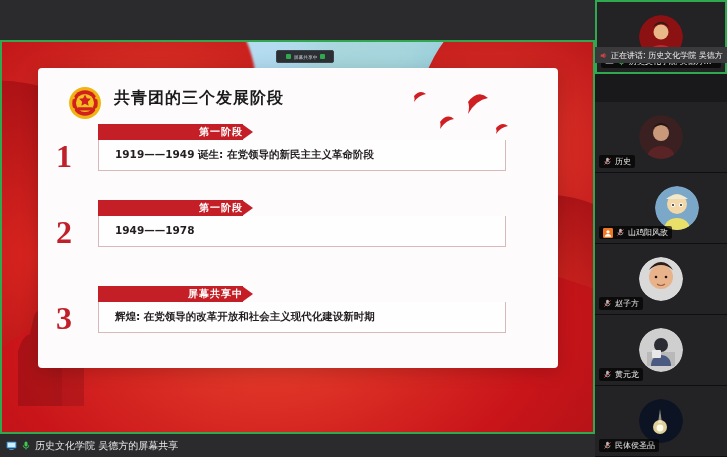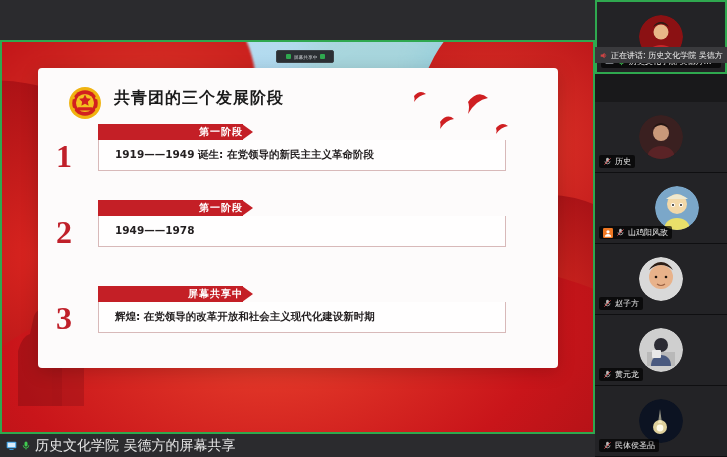--- a/index.html
+++ b/index.html
@@ -91,21 +91,21 @@
      font-family:"DejaVu Sans","Liberation Sans",sans-serif;}
   .ic{width:9px;height:9px;flex:0 0 auto;display:block;}
   .speak-banner{position:absolute;left:0;top:47px;width:132px;height:16px;background:#3a3a3d;
      display:flex;align-items:center;gap:3px;padding:0 4px;box-sizing:border-box;z-index:25;}
   .speak-banner .nm{font-size:8px;color:#f0f0f0;white-space:nowrap;overflow:hidden;
      font-family:"DejaVu Sans","Liberation Sans",sans-serif;}
 
   
   .bottombar{position:absolute;left:0;bottom:0;width:595px;height:23px;background:#2b2b2e;
      display:flex;align-items:center;gap:4px;padding:0 6px;box-sizing:border-box;}
-  .bottombar .nm{font-size:14px;color:#e6e6e6;white-space:nowrap;
+  .bottombar .nm{font-size:10px;color:#e6e6e6;white-space:nowrap;
      font-family:"DejaVu Sans","Liberation Sans",sans-serif;}
   .topstrip{position:absolute;left:0;top:0;width:595px;height:40px;background:#2b2b2e;}
 </style>
 </head>
 <body>
 
 <div id="app">
 
   <div class="topstrip"></div>
 

